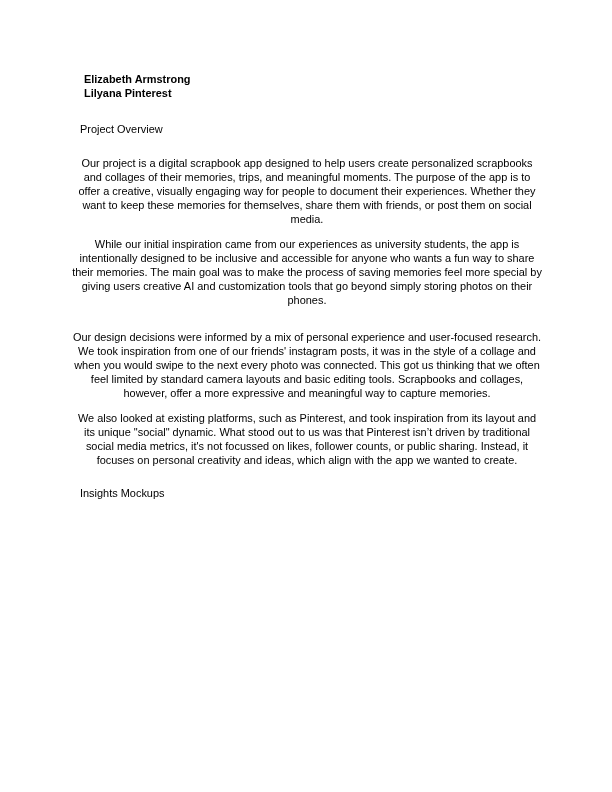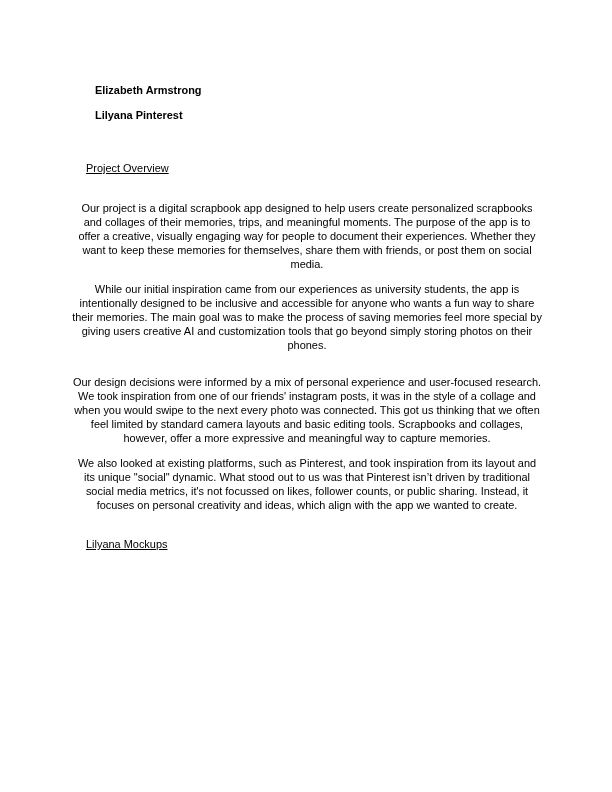--- a/index.html
+++ b/index.html
@@ -18,27 +18,26 @@
     .page {
       position: absolute;
       left: 72px;
       top: 72px;
       width: 470px;
       font-size: 10.95px;
       line-height: 14px;
     }
     .header-line {
       font-weight: bold;
-      margin: 11px;
+      margin: 0;
       white-space: nowrap;
       padding-left: 12px;
     }
     .heading {
-      text-decoration: underline;
-      margin: 14px;
+      margin: 8px;
       white-space: nowrap;
     }
     .para {
       margin: 0;
       text-align: center;
     }
     .gap-after-header { height: 14px; }
     .gap-small { height: 12px; }
     .gap-para { height: 11px; }
   </style>
@@ -67,17 +66,17 @@
   <div>
     <div class="gap-small"></div>
     <p class="para">Our design decisions were informed by a mix of personal experience and user-focused research. We took inspiration from one of our friends' instagram posts, it was in the style of a collage and when you would swipe to the next every photo was connected. This got us thinking that we often feel limited by standard camera layouts and basic editing tools. Scrapbooks and collages, however, offer a more expressive and meaningful way to capture memories.</p>
     <div class="gap-para"></div>
     <p class="para">We also looked at existing platforms, such as Pinterest, and took inspiration from its layout and its unique "social" dynamic. What stood out to us was that Pinterest isn’t driven by traditional social media metrics, it's not focussed on likes, follower counts, or public sharing. Instead, it focuses on personal creativity and ideas, which align with the app we wanted to create.</p>
   </div>
 
   <div class="gap-para"></div>
 
   <div>
-    <p class="heading">Lilyana Mockups</p>
+    <p class="heading">Insights Mockups</p>
     <div class="gap-small"></div>
   </div>
 
 </div>
 
 </body></html>

